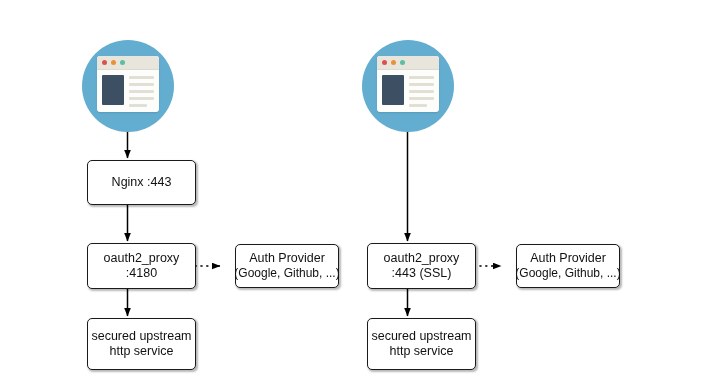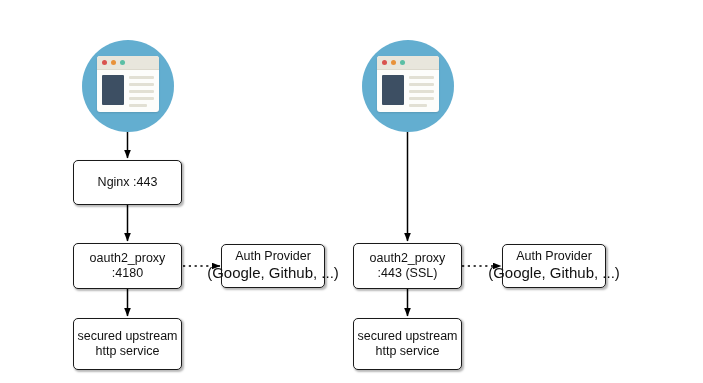--- a/index.html
+++ b/index.html
@@ -90,30 +90,31 @@
     border: 1.4px solid #1a1a1a;
     border-radius: 5px;
     display: flex;
     flex-direction: column;
     align-items: center;
     justify-content: center;
     text-align: center;
     color: #111111;
     line-height: 1.22;
     box-shadow: 1.5px 1.5px 2px rgba(0,0,0,0.28);
+    margin-left: 14px;
   }
   .node-line-1 { display: block; white-space: nowrap; }
   .node-line-2 { display: block; white-space: nowrap; }
 
   .node-box.primary .node-line-1,
   .node-box.primary .node-line-2 { font-size: 12.5px; }
 
   .node-box.provider { border-width: 1.2px; }
   .node-box.provider .node-line-1 { font-size: 12.5px; }
-  .node-box.provider .node-line-2 { font-size: 15px; }
+  .node-box.provider .node-line-2 { font-size: 12px; }
 
   
   .conn {
     position: absolute;
     pointer-events: none;
   }
   .conn svg { display: block; overflow: visible; }
 </style>
 </head>
 <body>

